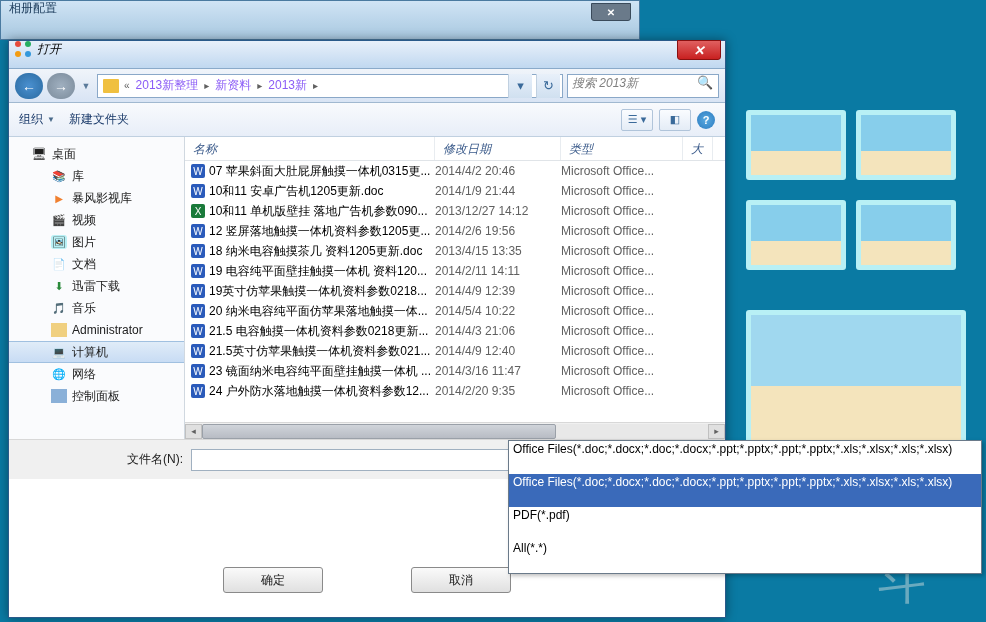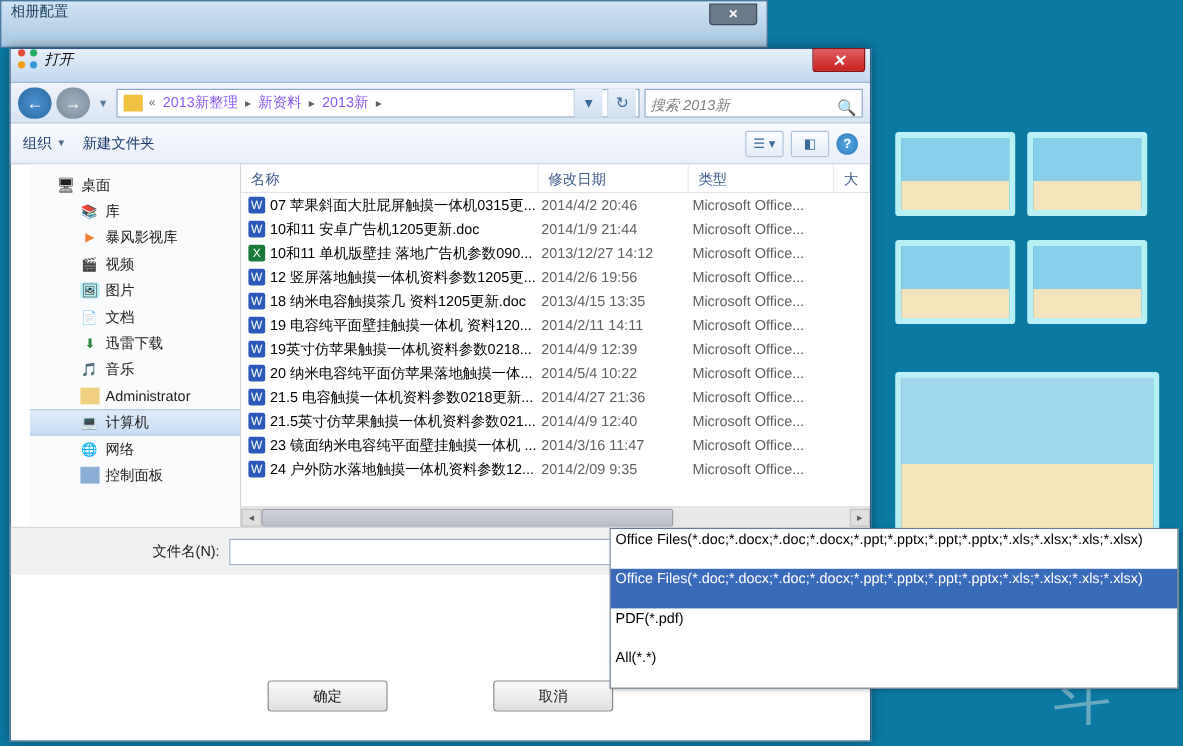--- a/index.html
+++ b/index.html
@@ -1,20 +1,20 @@
 <!DOCTYPE html>
 <html><head>
 <meta charset="utf-8">
 <style>
 * { box-sizing: border-box; margin: 0; padding: 0; font-family: "Microsoft YaHei", "Segoe UI", Tahoma, sans-serif; font-size: 12px; }
 body { background: #0a7aa3; width: 986px; height: 622px; overflow: hidden; position: relative; }
 
 
 .back-window { position: absolute; left: 0; top: 0; width: 640px; height: 40px; background: linear-gradient(#d0e4f5,#a8c8e0); border: 1px solid #4a7aa0; }
-.back-titlebar { height: 28px; display: flex; align-items: flex-start; padding: 0 8px; color: #1a3a5a; }
+.back-titlebar { height: 28px; display: flex; align-items: flex-end; padding: 16px 8px; color: #1a3a5a; }
 .back-titlebar .spacer { flex: 1; }
 .back-close { position: absolute; right: 8px; top: 2px; width: 40px; height: 18px; background: #6a7a8a; border: 1px solid #3a4a5a; border-radius: 0 0 3px 3px; display: flex; align-items: center; justify-content: center; color: #fff; font-weight: bold; font-size: 10px; }
 
 
 .right-pics { position: absolute; right: 20px; top: 110px; width: 220px; }
 .pic-row { display: flex; gap: 10px; margin-bottom: 20px; }
 .pic { width: 100px; height: 70px; background: linear-gradient(#87ceeb 0%, #87ceeb 60%, #f4e4bc 60%, #f4e4bc 100%); border: 5px solid #b8f0f5; border-radius: 3px; }
 .pic-bottom { width: 220px; height: 140px; background: linear-gradient(#a0d8ef 0%,#a0d8ef 55%,#f4e4bc 55%); border: 5px solid #b8f0f5; border-radius: 3px; margin-top: 40px; }
 .bg-text { position: absolute; right: 30px; top: 440px; font-size: 48px; color: #6aaabf; letter-spacing: 4px; }
 .bg-text2 { position: absolute; right: 60px; top: 550px; font-size: 48px; color: #6aaabf; }
@@ -32,53 +32,53 @@
 
 .navbar { height: 34px; background: linear-gradient(#f0f4fa,#d8e4f4); border-bottom: 1px solid #a0b8d0; display: flex; align-items: center; padding: 0 6px; gap: 4px; }
 .nav-btn { width: 28px; height: 26px; border-radius: 14px; background: radial-gradient(#4a90d0,#2a6aa0); display:flex; align-items:center; justify-content:center; color:#fff; font-size:14px;}
 .nav-btn.fwd { background: radial-gradient(#a0b0c0,#7a8a9a); }
 .nav-drop { width:14px; height:26px; display:flex;align-items:center;justify-content:center;color:#5a7a9a;font-size:9px;}
 .breadcrumb { flex: 1; height: 24px; background: #fff; border: 1px solid #8aa8c8; display: flex; align-items: center; padding: 0 2px; }
 .bc-icon { width:16px; height:14px; background:#f0c040; border-radius:1px; margin:0 3px;}
 .bc-seg { padding: 0 4px; color: #8b5cf6; }
 .bc-arrow { color: #606060; font-size: 10px; padding: 0 2px; }
 .bc-refresh { width: 24px; height: 24px; border-left: 1px solid #c0d0e0; display:flex;align-items:center;justify-content:center; background: linear-gradient(#e8f0fa,#d0e0f0); color:#3a6a9a; margin-left:4px; font-size:13px;}
-.searchbox { width: 182px; height: 24px; background: #fff; border: 1px solid #8aa8c8; display: flex; align-items: flex-end; padding: 0 4px; color: #808080; font-style: italic; }
+.searchbox { width: 152px; height: 24px; background: #fff; border: 1px solid #8aa8c8; display: flex; align-items: flex-start; padding: 0 4px; color: #808080; font-style: italic; }
 .searchbox .sicon { margin-left:auto; color:#5a7a9a; font-style:normal; font-size:13px;}
 
 
 .toolbar { height: 34px; background: linear-gradient(#f8fafd,#e8eef8); border-bottom: 1px solid #c0d0e0; display: flex; align-items: center; padding: 0 10px; gap: 14px; }
 .tb-item { color: #1a3a6a; display:flex; align-items:center; gap:4px;}
 .tb-item .drop { font-size:8px; color:#4a6a8a;}
 .tb-right { margin-left: auto; display:flex; gap:6px; align-items:center;}
 .tb-iconbtn { width:32px; height:22px; border:1px solid #b0c4da; background:linear-gradient(#fafcff,#e4ecf6); border-radius:2px; display:flex;align-items:center;justify-content:center; color:#3a6a9a; font-size:11px;}
 .tb-help { width:18px; height:18px; border-radius:50%; background:radial-gradient(#5aaae0,#2a7ac0); color:#fff; display:flex;align-items:center;justify-content:center; font-size:11px; font-weight:bold;}
 
 
 .body { display: flex; height: 302px; }
-.tree { width: 176px; border-right: 1px solid #d0d8e0; padding: 6px 0; overflow: hidden; background:#fafbfd;margin-left:16px; }
+.tree { width: 176px; border-right: 1px solid #d0d8e0; padding: 6px 0; overflow: hidden; background:#fafbfd; }
 .tree-item { height: 22px; display: flex; align-items: center; padding-left: 22px; gap: 5px; color:#202020; cursor:default;}
 .tree-item.l2 { padding-left: 42px; }
 .tree-item.sel { background: linear-gradient(#e0ecf8,#c8dcf4); border:1px solid #a0c0e0; border-left:none; border-right:none;}
 .ticon { width:16px; height:14px; display:inline-flex; align-items:center; justify-content:center; font-size:12px;}
 .ticon.desktop::before{content:"🖥";font-size:12px;}
 .ticon.lib::before{content:"📚";font-size:11px;}
 .ticon.video::before{content:"🎬";font-size:11px;}
 .ticon.pic::before{content:"🖼";font-size:11px;}
 .ticon.doc::before{content:"📄";font-size:11px;}
 .ticon.dl::before{content:"⬇";color:#2a8a3a;font-size:11px;}
 .ticon.music::before{content:"🎵";font-size:11px;}
 .ticon.user{background:#f0d080;}
 .ticon.comp::before{content:"💻";font-size:11px;}
 .ticon.net::before{content:"🌐";font-size:11px;}
 .ticon.ctrl{background:#8ab0d8;}
 .ticon.storm::before{content:"▶";color:#f08030;font-size:10px;}
 
 .filelist { flex: 1; display: flex; flex-direction: column; overflow:hidden;}
-.fl-header { height: 24px; display: flex; border-bottom: 1px solid #e0e4e8; background:#fff; }
+.fl-header { height: 24px; display: flex; border-bottom: 1px solid #e0e4e8; background:#fff;font-style:italic; }
 .fl-header .col { padding: 4px 8px; color: #3a5a8a; border-right: 1px solid #e8ecf0; }
 .fl-rows { flex:1; overflow:hidden; background:#fff;}
 .fl-row { height: 20px; display: flex; align-items: center; }
 .fl-row .c-name { width: 250px; padding-left: 6px; display:flex; align-items:center; gap:4px; white-space:nowrap; overflow:hidden;}
 .fl-row .c-date { width: 126px; color: #606060; }
 .fl-row .c-type { width: 122px; color: #606060; white-space:nowrap; overflow:hidden;}
 .fic { width:14px; height:14px; flex-shrink:0; display:inline-flex;align-items:center;justify-content:center; font-size:10px; color:#fff; border-radius:2px;}
 .fic.word{background:#2a5aba;}
 .fic.excel{background:#1a7a3a;}
 .hscroll { height:17px; background:#f0f0f0; border-top:1px solid #d8d8d8; display:flex; align-items:center;}
@@ -294,21 +294,21 @@
               <span>20 纳米电容纯平面仿苹果落地触摸一体...</span>
             </div>
             <div class="c-date">2014/5/4 10:22</div>
             <div class="c-type">Microsoft Office...</div>
           </div>
           <div class="fl-row">
             <div class="c-name">
               <span class="fic word">W</span>
               <span>21.5 电容触摸一体机资料参数0218更新...</span>
             </div>
-            <div class="c-date">2014/4/27 21:36</div>
+            <div class="c-date">2014/4/3 21:06</div>
             <div class="c-type">Microsoft Office...</div>
           </div>
           <div class="fl-row">
             <div class="c-name">
               <span class="fic word">W</span>
               <span>21.5英寸仿苹果触摸一体机资料参数021...</span>
             </div>
             <div class="c-date">2014/4/9 12:40</div>
             <div class="c-type">Microsoft Office...</div>
           </div>
@@ -318,21 +318,21 @@
               <span>23 镜面纳米电容纯平面壁挂触摸一体机 ...</span>
             </div>
             <div class="c-date">2014/3/16 11:47</div>
             <div class="c-type">Microsoft Office...</div>
           </div>
           <div class="fl-row">
             <div class="c-name">
               <span class="fic word">W</span>
               <span>24 户外防水落地触摸一体机资料参数12...</span>
             </div>
-            <div class="c-date">2014/2/09 9:35</div>
+            <div class="c-date">2014/2/20 9:35</div>
             <div class="c-type">Microsoft Office...</div>
           </div>
         </div>
       <div class="hscroll">
         <div class="arr">◂</div>
         <div class="track">
             <div class="thumb"></div>
           </div>
         <div class="arr">▸</div>
       </div>

